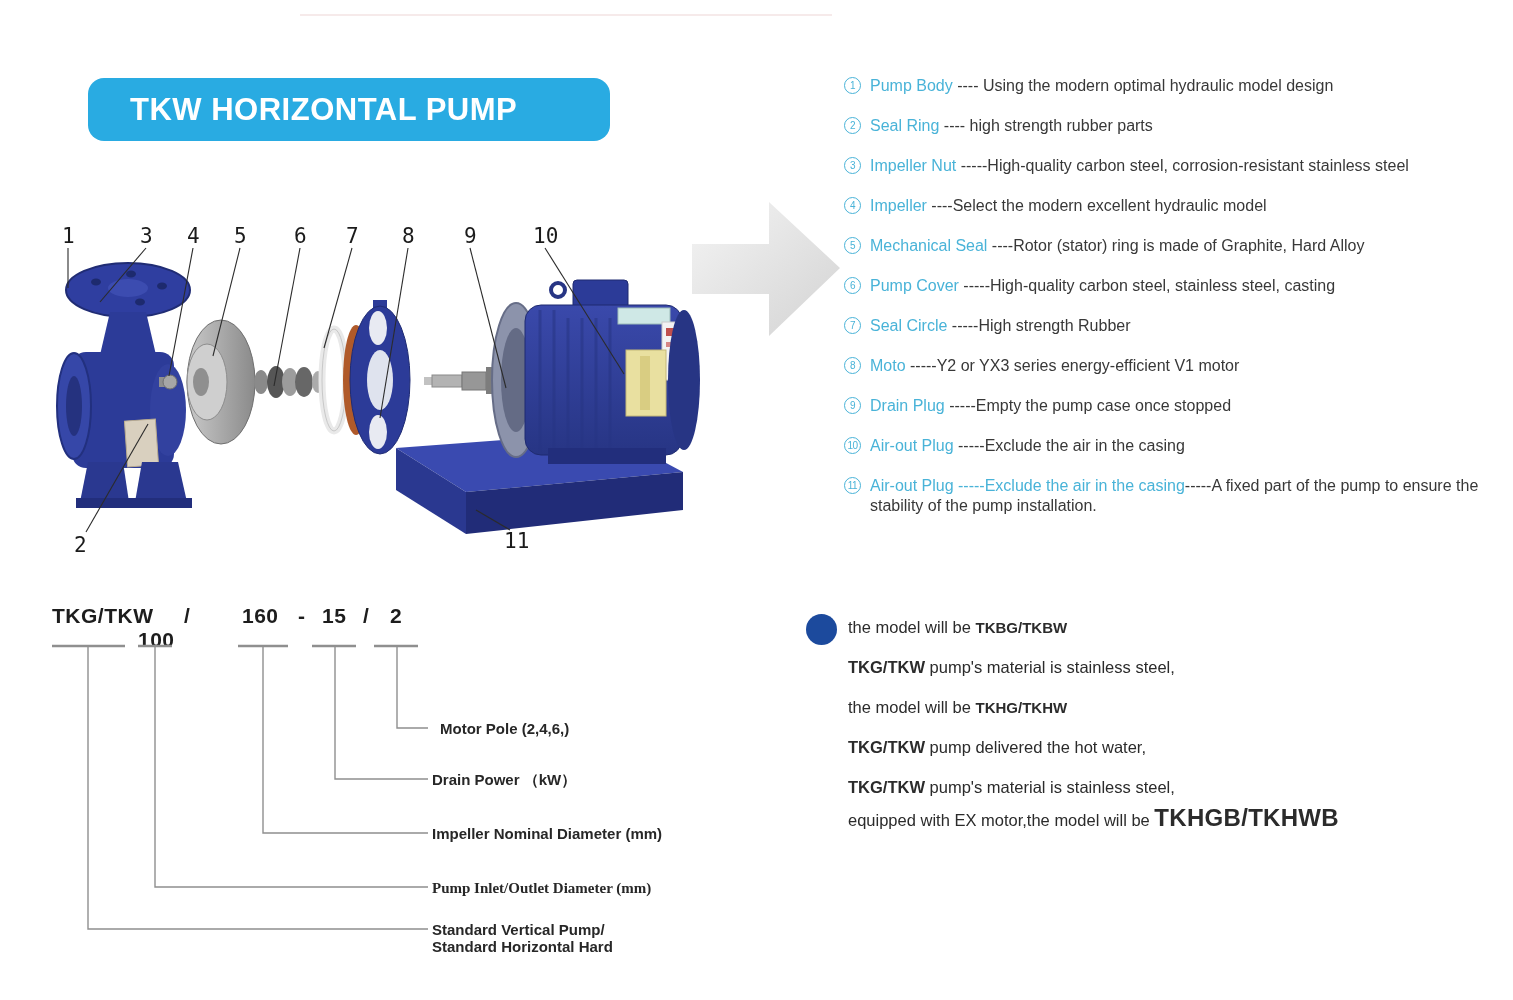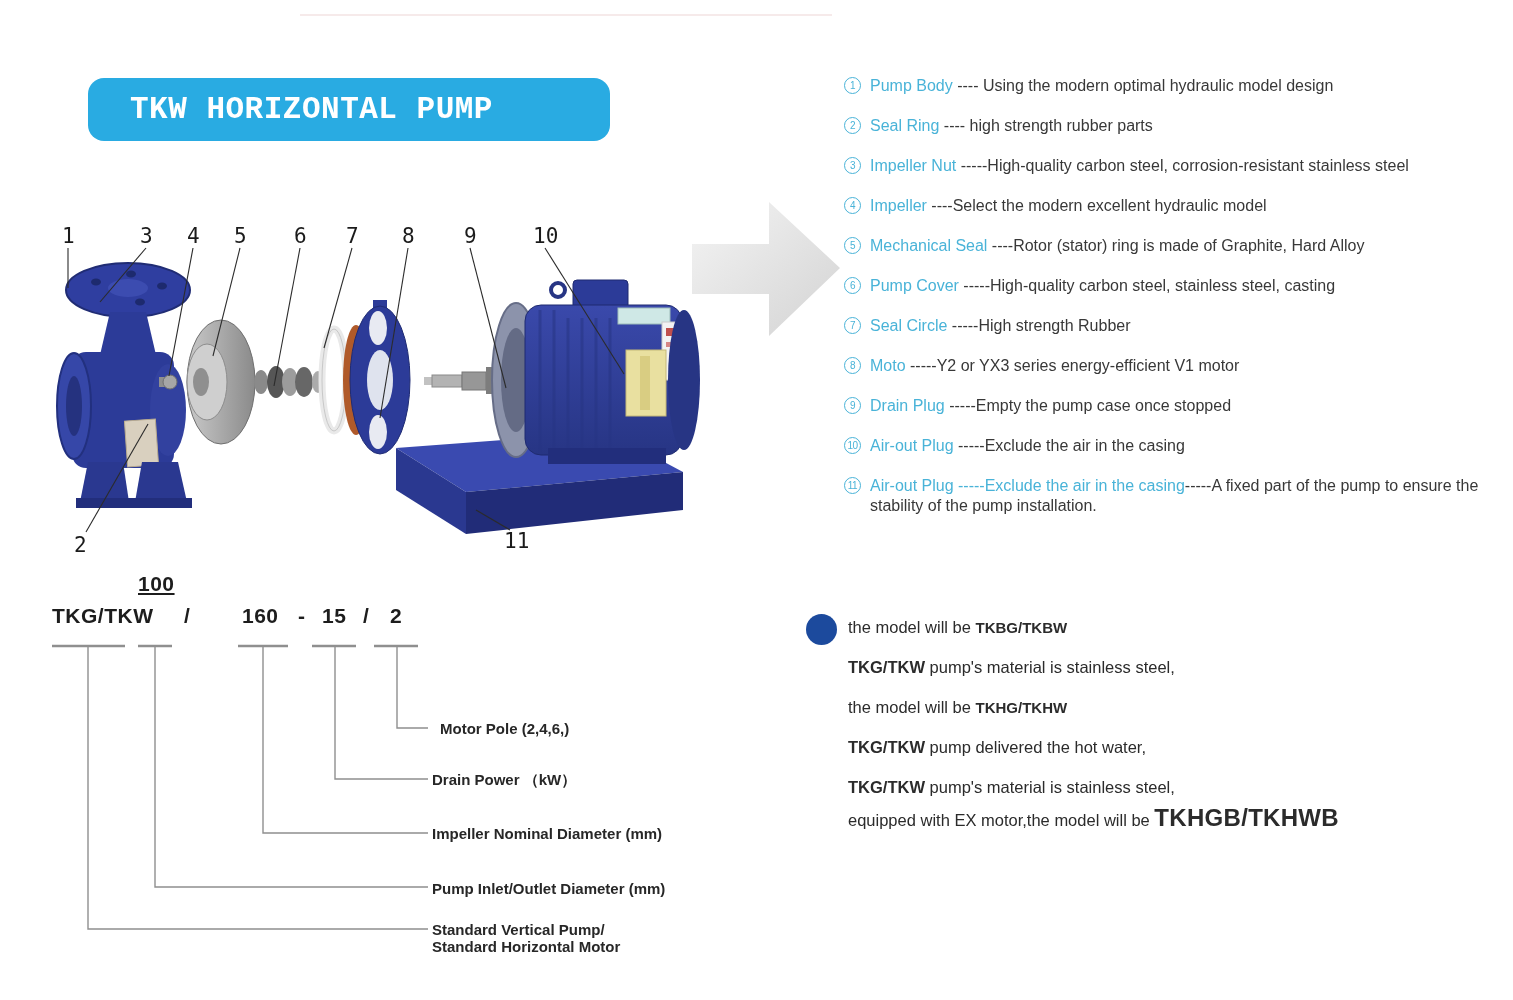--- a/index.html
+++ b/index.html
@@ -13,21 +13,21 @@
   
   .top-line { left:300px; top:14px; width:532px; height:2px; background:#f6eaea; }
 
   
   .banner {
     left:88px; top:78px; width:522px; height:63px; background:#29ABE2;
     border-radius:16px; display:flex; align-items:center; padding-left:42px;
   }
   .banner h1 {
     color:#ffffff; font-size:31px; font-weight:bold; letter-spacing:.5px;
-    font-family:Liberation Mono, monospace; white-space:nowrap;
+    font-family:Liberation Sans, sans-serif; white-space:nowrap;
   }
 
   
   .diagram-svg { left:28px; top:210px; }
   .arrow-svg  { left:692px; top:196px; }
   .callout { font-family:"DejaVu Sans Mono", monospace; font-size:21px; fill:#1b1b1b; }
   .leader { stroke:#2b2b2b; stroke-width:1.1; fill:none; }
 
   
   .parts-list { left:844px; top:76px; width:640px; }
@@ -37,33 +37,33 @@
     position:absolute; left:0; top:1px; width:17px; height:17px;
     border:1px solid #49B3D8; border-radius:50%; color:#49B3D8;
     font-size:10px; line-height:15px; text-align:center; letter-spacing:-0.5px;
   }
   .cyan { color:#49B3D8; }
   .pl-desc { color:#383838; }
 
   
   .mc { font-weight:bold; font-size:21px; color:#1d1d1d; letter-spacing:.5px; white-space:nowrap; }
   .mc-series { left:52px;  top:604px; }
-  .mc-size   { left:138px; top:572px;text-decoration:underline; }
+  .mc-size   { left:138px; top:628px; }
   .mc-sep1   { left:184px; top:604px; }
   .mc-imp    { left:242px; top:604px; }
   .mc-sep2   { left:298px; top:604px; }
   .mc-pow    { left:322px; top:604px; }
   .mc-sep3   { left:363px; top:604px; }
   .mc-pole   { left:390px; top:604px; }
   .connector-svg { left:40px; top:640px; }
   .mc-label { font-size:15px; font-weight:bold; color:#272727; white-space:nowrap; line-height:17px; }
   .lbl-pole { left:432px; top:720px;margin-left:8px; }
   .lbl-power { left:432px; top:771px; }
   .lbl-imp { left:432px; top:825px; }
-  .lbl-inlet { left:432px; top:880px; }
+  .lbl-inlet { left:432px; top:880px;font-family:Liberation Serif, serif; }
   .lbl-std { left:432px; top:921px; }
 
   
   .note-bullet { left:806px; top:614px; width:31px; height:31px; border-radius:50%; background:#1C4A9D; }
   .notes { left:848px; top:618px; width:580px; font-size:16.5px; color:#2b2b2b; }
   .notes p { line-height:19px; margin-bottom:21px; }
   .notes p.tight { margin-bottom:11px; }
   .npre { font-weight:bold; }
   .nmodel { font-weight:bold; font-size:15px; }
   .nmodel-big { font-weight:bold; font-size:24px; letter-spacing:.3px; }
@@ -264,21 +264,21 @@
       <path d="M357,6 V88 H388" stroke-width="1.4"></path>
     </g>
   </svg>
 
   <span class="abs mc-label lbl-pole">Motor Pole (2,4,6,)</span>
   <span class="abs mc-label lbl-power">Drain Power （kW）</span>
   <span class="abs mc-label lbl-imp">Impeller Nominal Diameter (mm)</span>
   <span class="abs mc-label lbl-inlet">Pump Inlet/Outlet Diameter (mm)</span>
   <span class="abs mc-label lbl-std">
     <span>Standard Vertical Pump/</span><br>
-    <span>Standard  Horizontal Motor</span>
+    <span>Standard  Horizontal Hard</span>
   </span>
 
   <div class="abs note-bullet"></div>
   <div class="abs notes">
     <p><span>the model will be </span><span class="nmodel">TKBG/TKBW</span></p>
     <p><span class="npre">TKG/TKW</span><span> pump's material is stainless steel,</span></p>
     <p><span>the model will be </span><span class="nmodel">TKHG/TKHW</span></p>
     <p><span class="npre">TKG/TKW</span><span> pump delivered the hot water,</span></p>
     <p class="tight"><span class="npre">TKG/TKW</span><span> pump's material is stainless steel,</span></p>
     <p><span>equipped with EX motor,the model will be </span><span class="nmodel-big">TKHGB/TKHWB</span></p>

